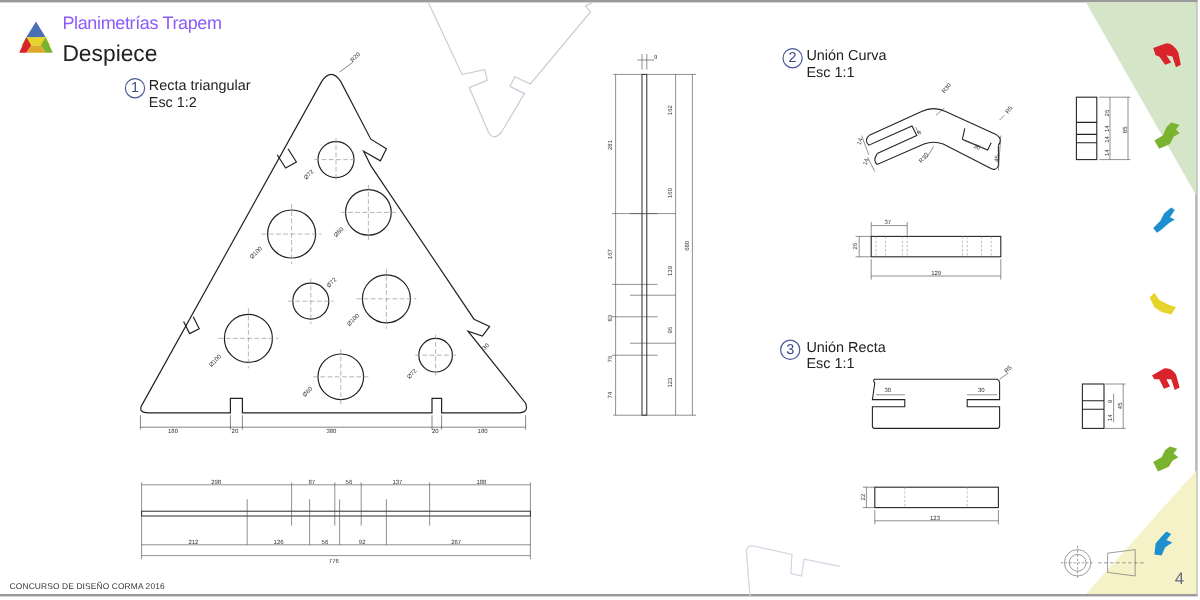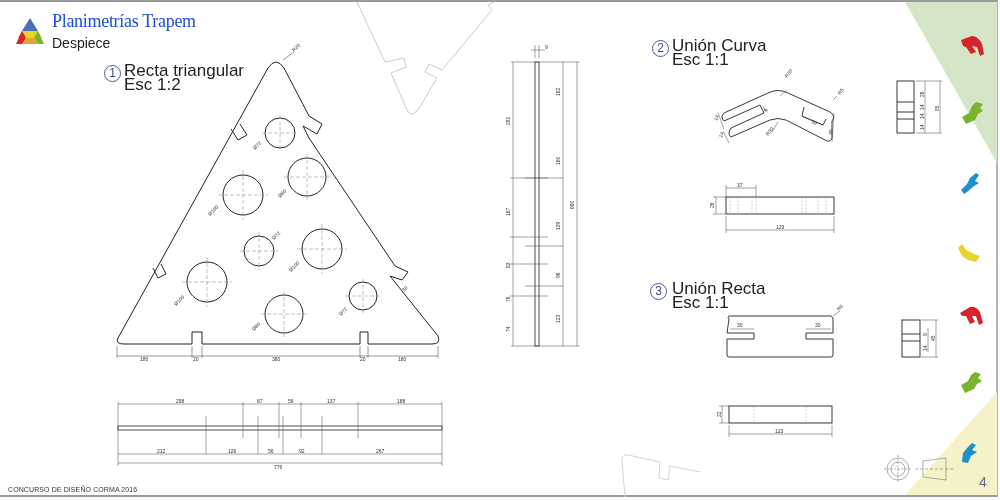--- a/index.html
+++ b/index.html
@@ -1,20 +1,20 @@
 <!DOCTYPE html>
 <html><head>
 <meta charset="utf-8">
 <style>
   html, body { margin:0; padding:0; }
   body { width:1000px; height:500px; position:relative; overflow:hidden; background:#ffffff; font-family:"Liberation Sans", sans-serif; }
   .frame { position:absolute; left:0; top:0; width:998px; height:497px; border-top:2px solid #9a9a9a; border-bottom:2px solid #9a9a9a; border-right:2px solid #b5b5b5; box-sizing:border-box; }
-  .title { position:absolute; left:52px; top:11px; font-size:18px; color:#1d4ed8; letter-spacing:-0.3px;font-family:Liberation Serif, serif; }
-  .subtitle { position:absolute; left:52px; top:35px; font-size:14px; color:#222; }
-  .label-block { position:absolute; font-size:17px; color:#222; line-height:14px; }
+  .title { position:absolute; left:52px; top:11px; font-size:15px; color:#8b5cf6; letter-spacing:-0.3px; }
+  .subtitle { position:absolute; left:52px; top:35px; font-size:19px; color:#222; }
+  .label-block { position:absolute; font-size:12px; color:#222; line-height:14px; }
   .num { position:absolute; width:15px; height:15px; border:1px solid #4a5a9a; border-radius:50%; font-size:12px; color:#3c4a8a; text-align:center; line-height:15px; }
   .footer { position:absolute; left:8px; top:486px; font-size:7px; color:#333; letter-spacing:0.1px; }
   .pagenum { position:absolute; left:979px; top:474px; font-size:14px; color:#666a8a; }
   svg { position:absolute; left:0; top:0; }
   .dim { font-family:"Liberation Sans", sans-serif; font-size:5px; fill:#333; }
 </style>
 </head>
 <body>
 
 <div class="frame"></div>

